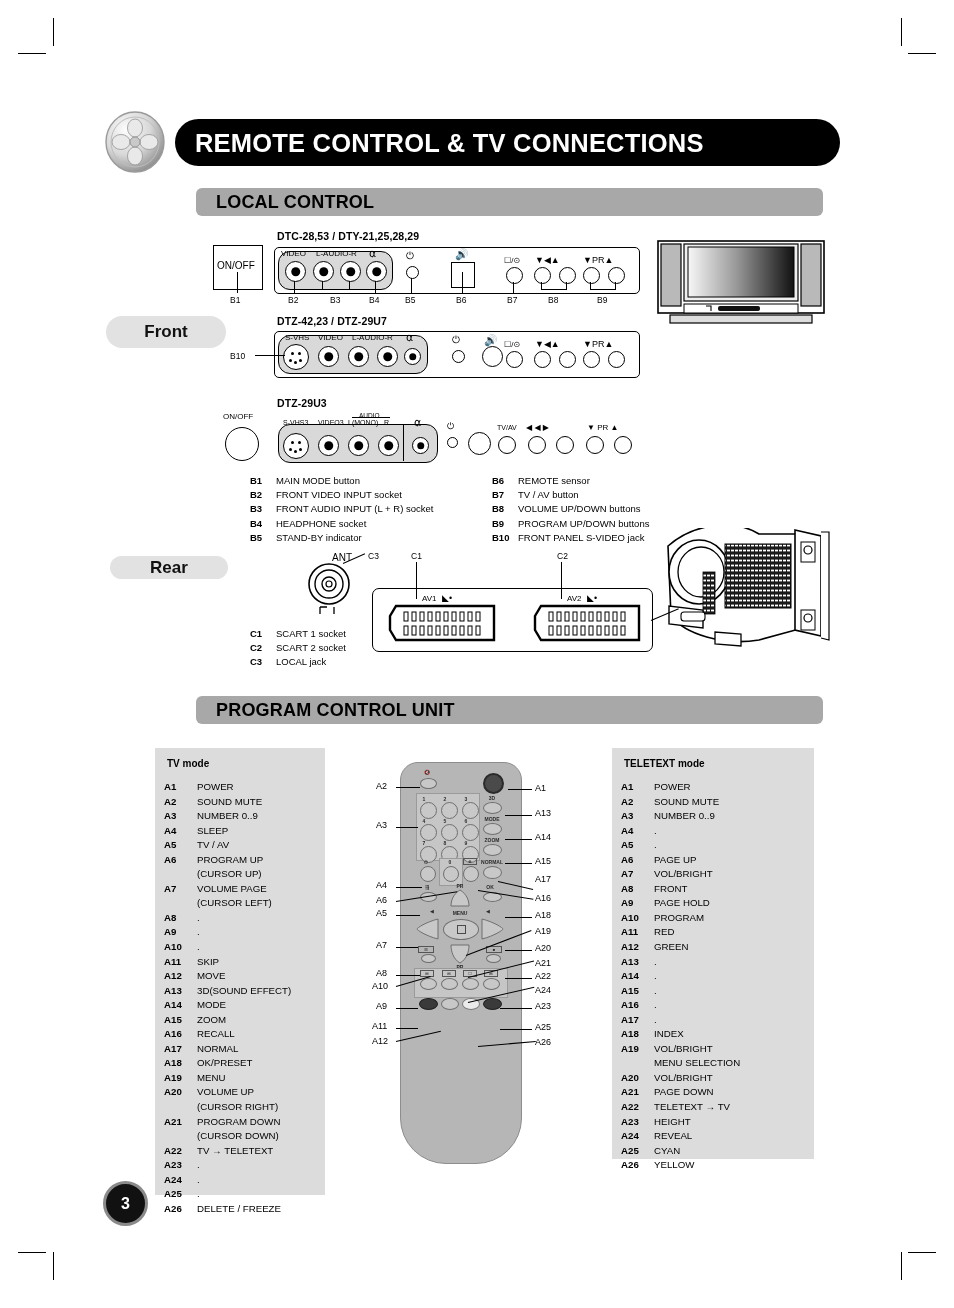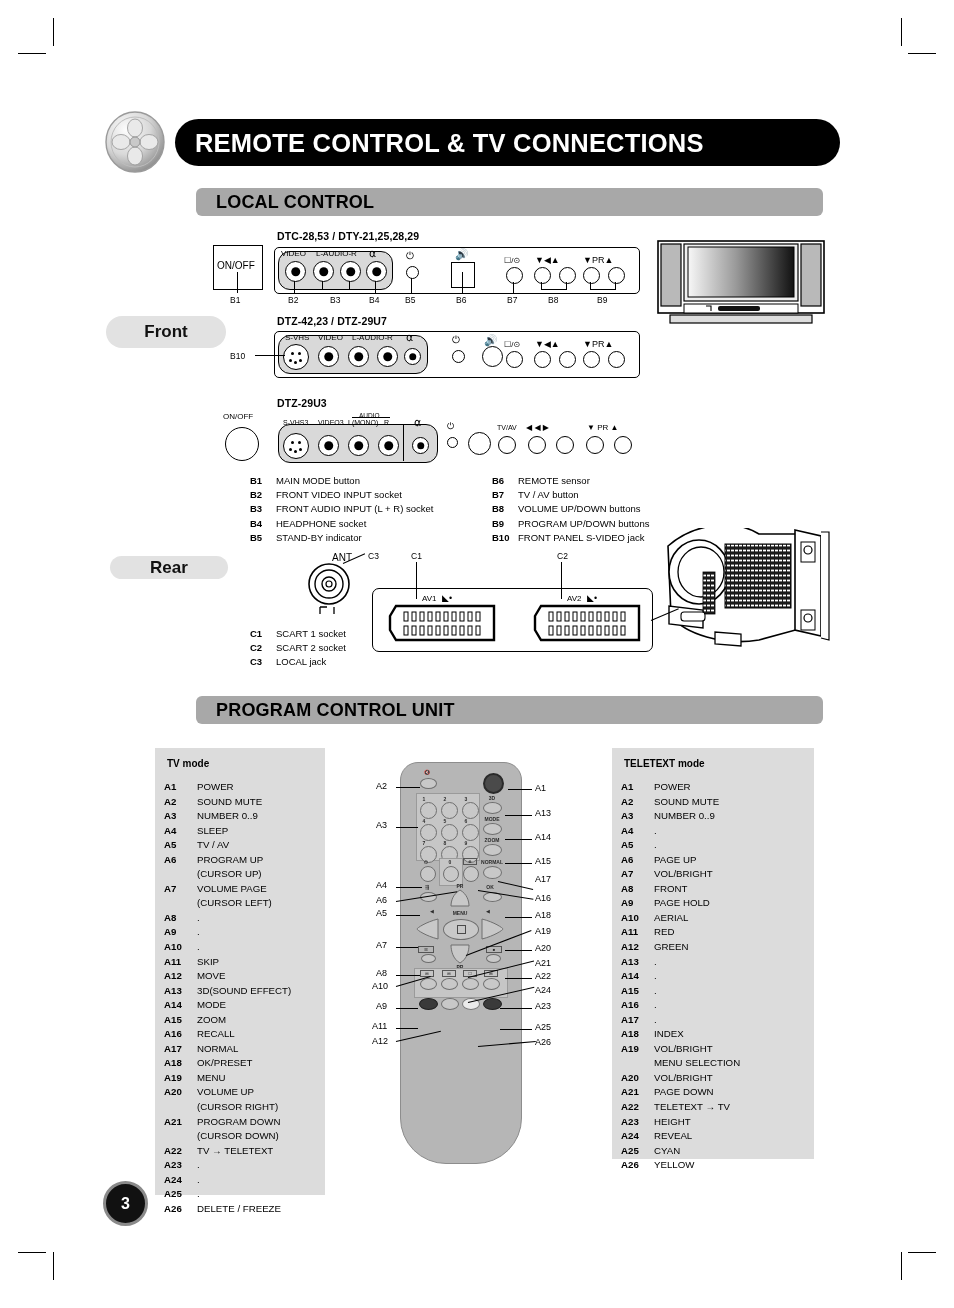--- a/index.html
+++ b/index.html
@@ -603,21 +603,21 @@
       <div class="row">
         <div class="k">A8</div>
         <div class="t">FRONT</div>
       </div>
       <div class="row">
         <div class="k">A9</div>
         <div class="t">PAGE HOLD</div>
       </div>
       <div class="row">
         <div class="k">A10</div>
-        <div class="t">AERIAL</div>
+        <div class="t">PROGRAM</div>
       </div>
       <div class="row">
         <div class="k">A11</div>
         <div class="t">RED</div>
       </div>
       <div class="row">
         <div class="k">A12</div>
         <div class="t">GREEN</div>
       </div>
       <div class="row">

